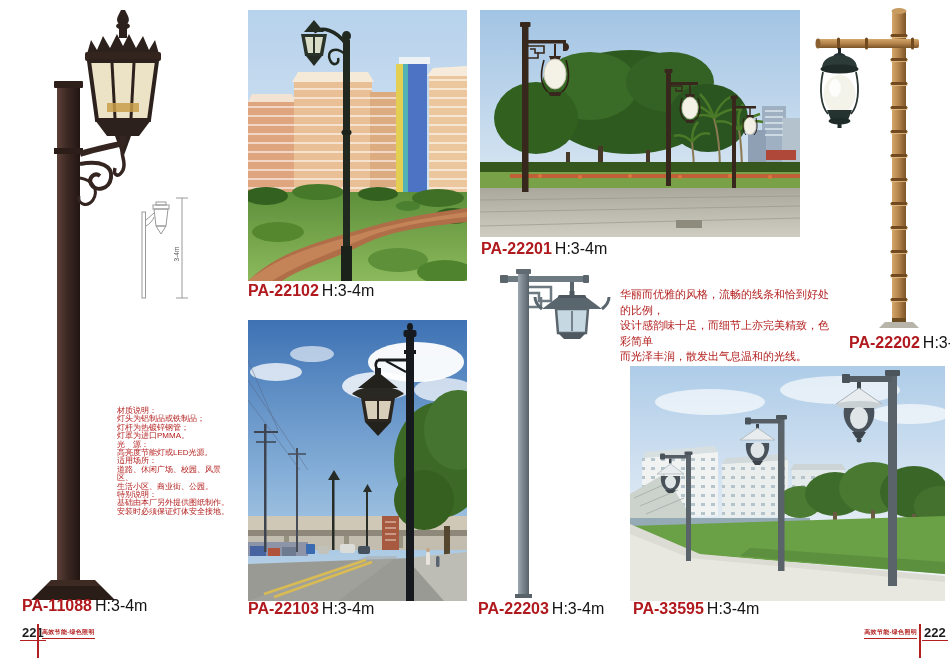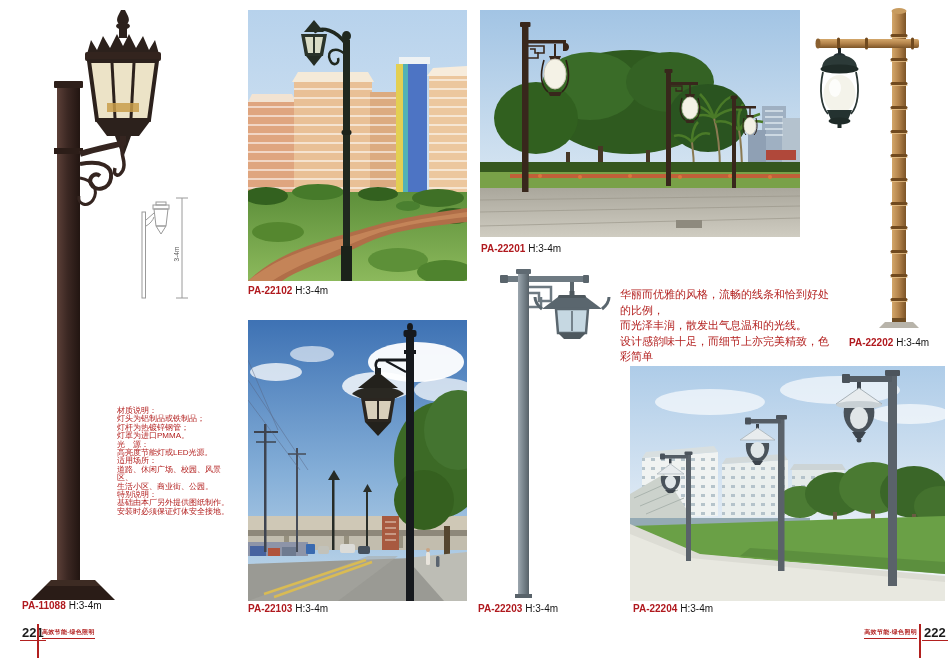--- a/index.html
+++ b/index.html
@@ -1,21 +1,21 @@
 <!DOCTYPE html>
 <html><head>
 <meta charset="utf-8">
 <style>
   * { margin:0; padding:0; box-sizing:border-box; }
   html,body { width:950px; height:658px; }
   body { position:relative; background:#ffffff; font-family:"Liberation Sans", sans-serif; overflow:hidden; }
   .abs { position:absolute; }
   .photo { position:absolute; overflow:hidden; background:#dfe9f2; }
   .photo svg { display:block; width:100%; height:100%; }
-  .prod-label { position:absolute; font-size:10px; white-space:nowrap; line-height:13px; }
+  .prod-label { position:absolute; font-size:16px; white-space:nowrap; line-height:13px; }
   .prod-label .code { color:#b0191e; font-weight:bold; }
   .prod-label .hval { color:#141414; margin-left:3px; }
   .spec { position:absolute; left:117px; top:407px; width:112px; color:#b3201f; font-size:8px; line-height:8.4px; letter-spacing:0; }
   .spec .hd { font-weight:normal; }
   .desc { position:absolute; left:620px; top:287px; width:218px; color:#b3201f; font-size:11px; line-height:15.5px; }
   .footer-num { position:absolute; font-size:13px; font-weight:bold; color:#1c1c1c; border-bottom:1.5px solid #b2201f; padding:0 2px 1px 2px; line-height:13px; }
   .footer-slogan { position:absolute; font-size:6px; font-weight:bold; color:#b2201f; border-bottom:1px solid #b2201f; padding-bottom:2px; line-height:7px; letter-spacing:.3px; }
   .footer-vline { position:absolute; width:1.5px; height:34px; background:#b2201f; }
 </style>
 </head>
@@ -375,22 +375,22 @@
     <path d="M264,108 C262,116 263,122 266,125 M276,108 C278,116 277,122 274,125" stroke="#2d1f16" stroke-width="1" fill="none"></path>
   </g>
 </svg>
 </div>
 <div class="prod-label" style="left:481px;top:242px">
   <span class="code">PA-22201</span><span class="hval">H:3-4m</span>
 </div>
 
 <div class="desc">
   <div>华丽而优雅的风格，流畅的线条和恰到好处的比例，</div>
+  <div>设计感韵味十足，而细节上亦完美精致，色彩简单</div>
   <div>而光泽丰润，散发出气息温和的光线。</div>
-  <div>设计感韵味十足，而细节上亦完美精致，色彩简单</div>
 </div>
 
 <svg class="abs" style="left:813px;top:6px" width="137" height="328" viewBox="0 0 137 328">
   <defs>
     <linearGradient id="bam" x1="0" y1="0" x2="1" y2="0">
         <stop offset="0" stop-color="#d4a76a"></stop>
         <stop offset=".5" stop-color="#b2824a"></stop>
         <stop offset="1" stop-color="#7c5427"></stop>
       </linearGradient>
     <linearGradient id="bamH" x1="0" y1="0" x2="0" y2="1">
@@ -578,21 +578,21 @@
     <rect x="30" y="87.5" width="5" height="6" rx="1" fill="#4a525a"></rect>
     <rect x="39" y="92.5" width="2.5" height="5" fill="#3c444c"></rect>
     <polygon points="27,108 54,108 40.5,98" fill="#e8ecee" stroke="#a8b2b8" stroke-width=".7"></polygon>
     <path d="M31,110 C30,117 33,122 36,124 L45,124 C48,122 51,117 50,110" fill="#49525a"></path>
     <ellipse cx="40.5" cy="116" rx="5.5" ry="6.5" fill="#e0e6e8"></ellipse>
     <polygon points="35,124 46,124 43,127 38,127" fill="#3c444c"></polygon>
   </g>
 </svg>
 </div>
 <div class="prod-label" style="left:633px;top:602px">
-  <span class="code">PA-22204</span><span class="hval">H:3-4m</span>
+  <span class="code">PA-33595</span><span class="hval">H:3-4m</span>
 </div>
 
 <div class="footer-num" style="left:20px;top:626px">221</div>
 <div class="footer-vline" style="left:37px;top:624px"></div>
 <div class="footer-slogan" style="left:42px;top:629px">高效节能·绿色照明</div>
 
 <div class="footer-slogan" style="right:33px;top:629px">高效节能·绿色照明</div>
 <div class="footer-vline" style="left:919px;top:624px"></div>
 <div class="footer-num" style="left:922px;top:626px">222</div>
 

